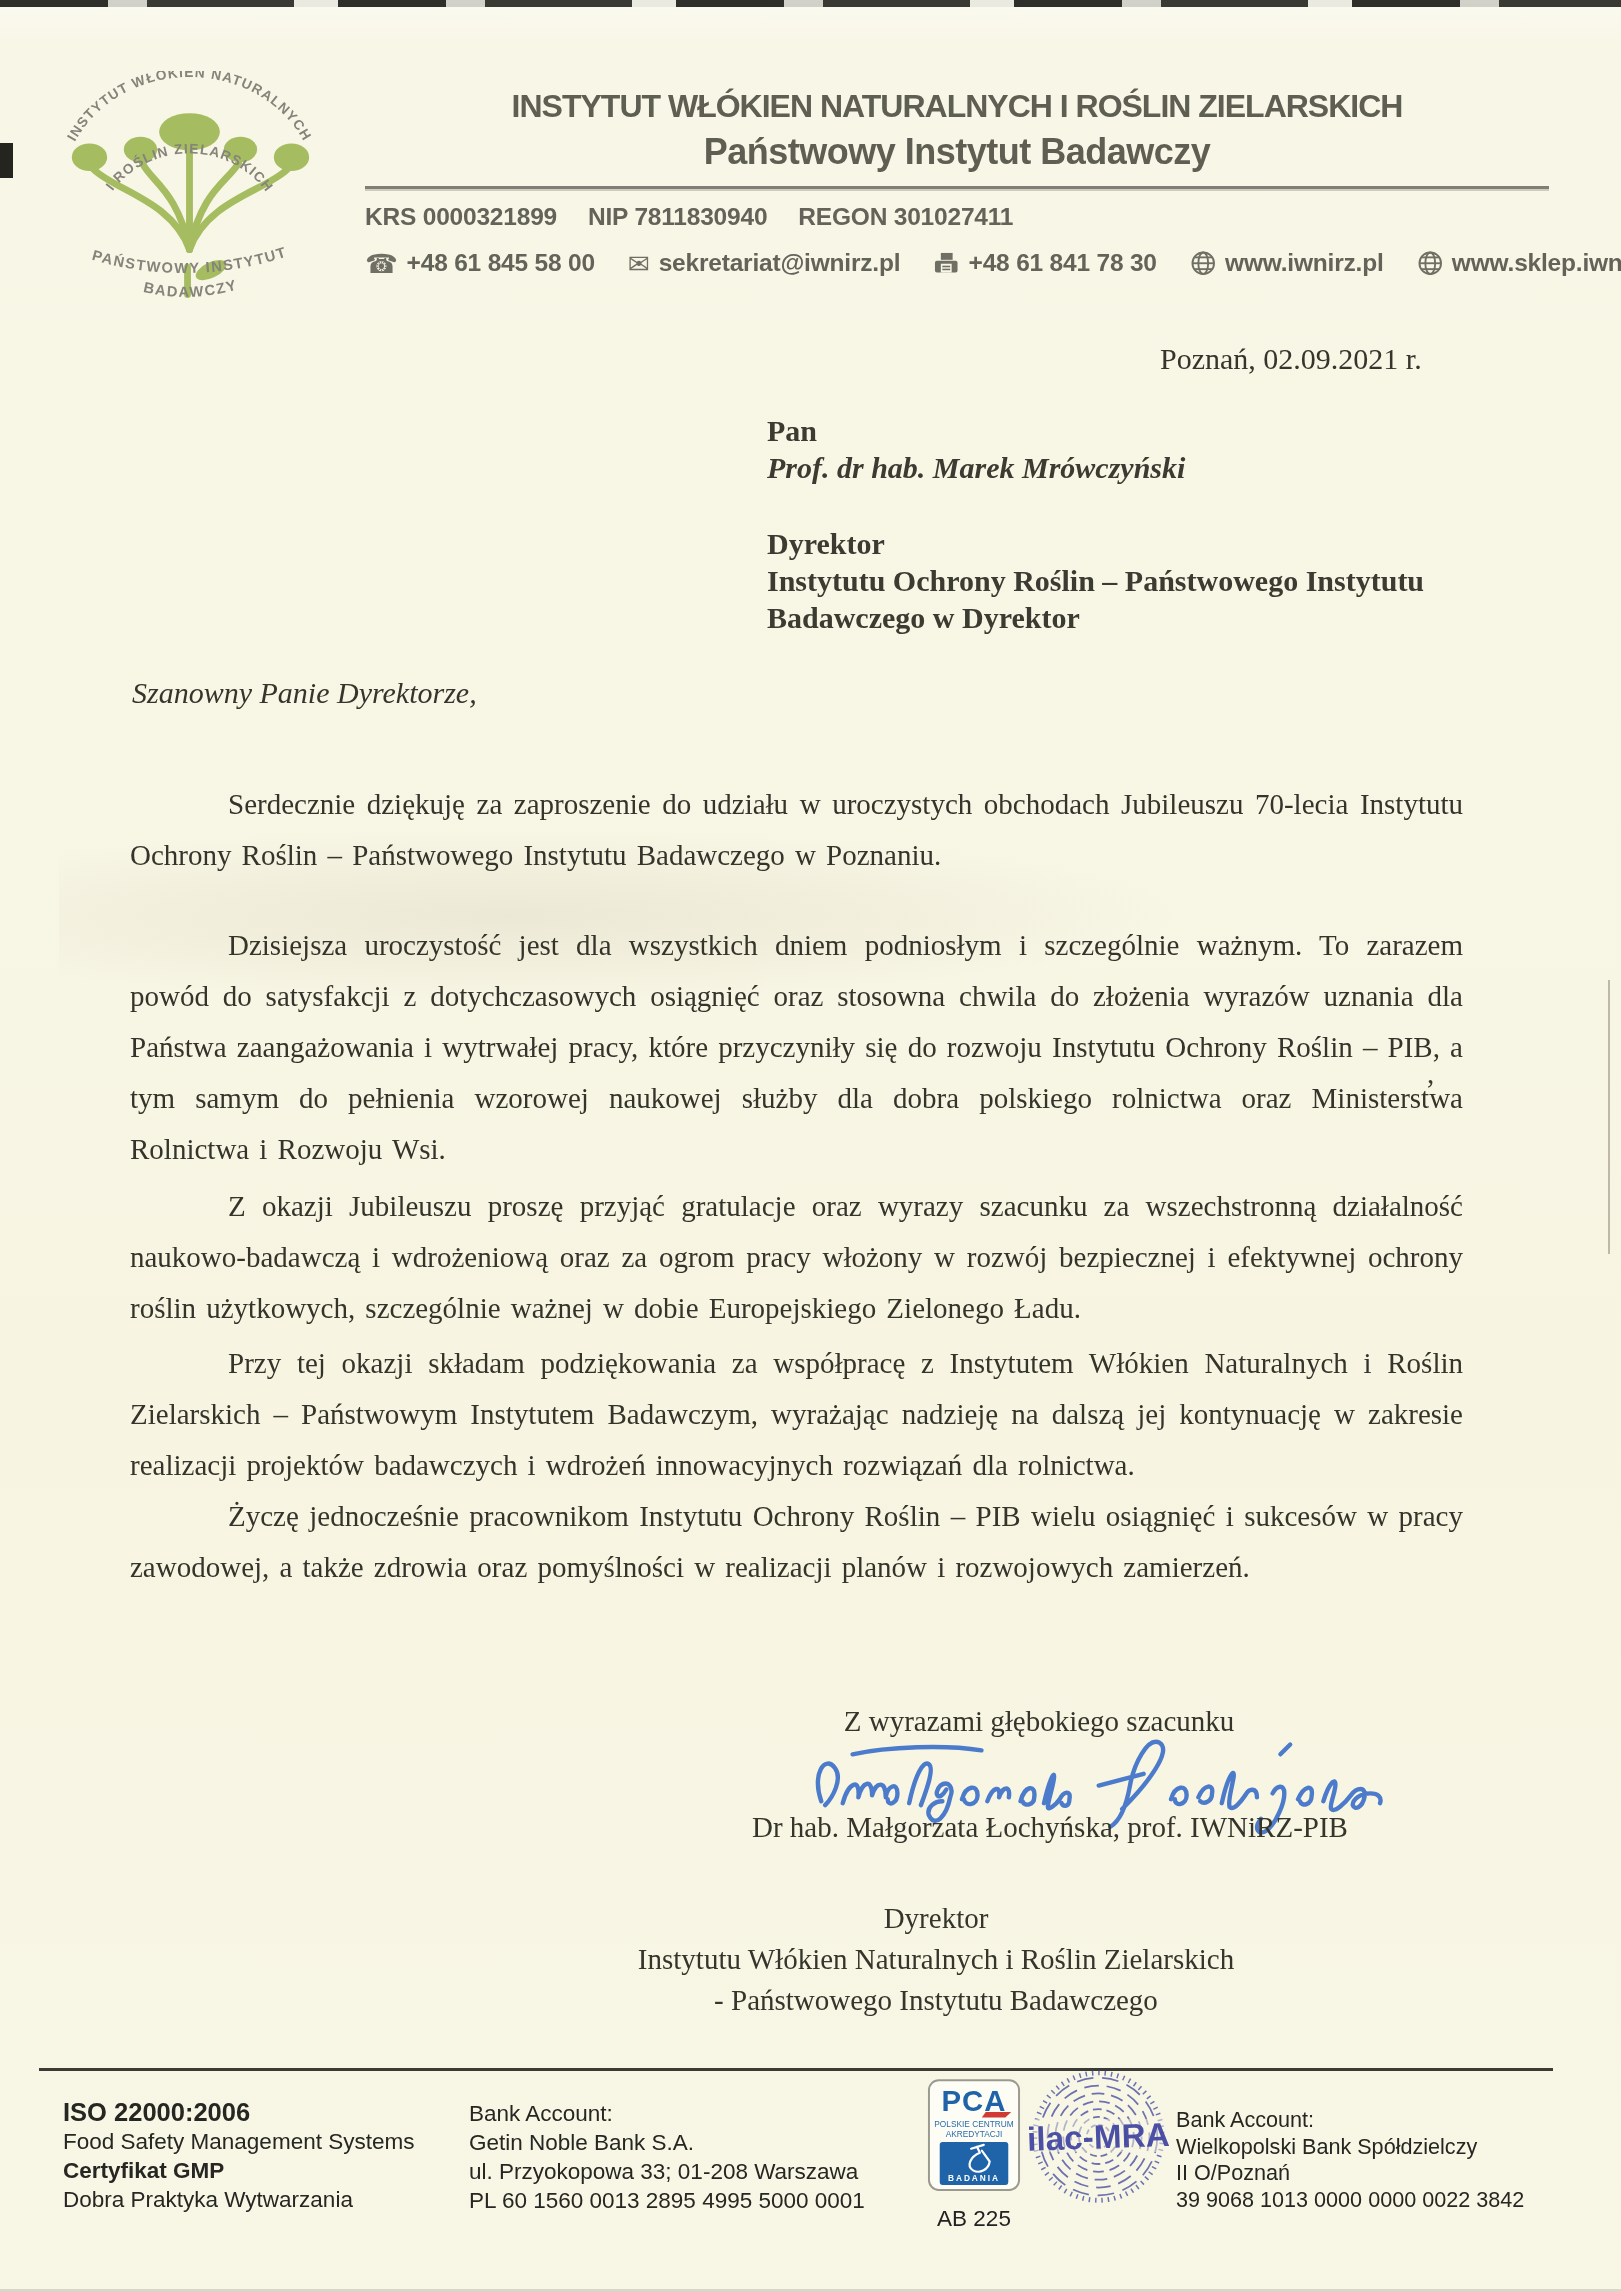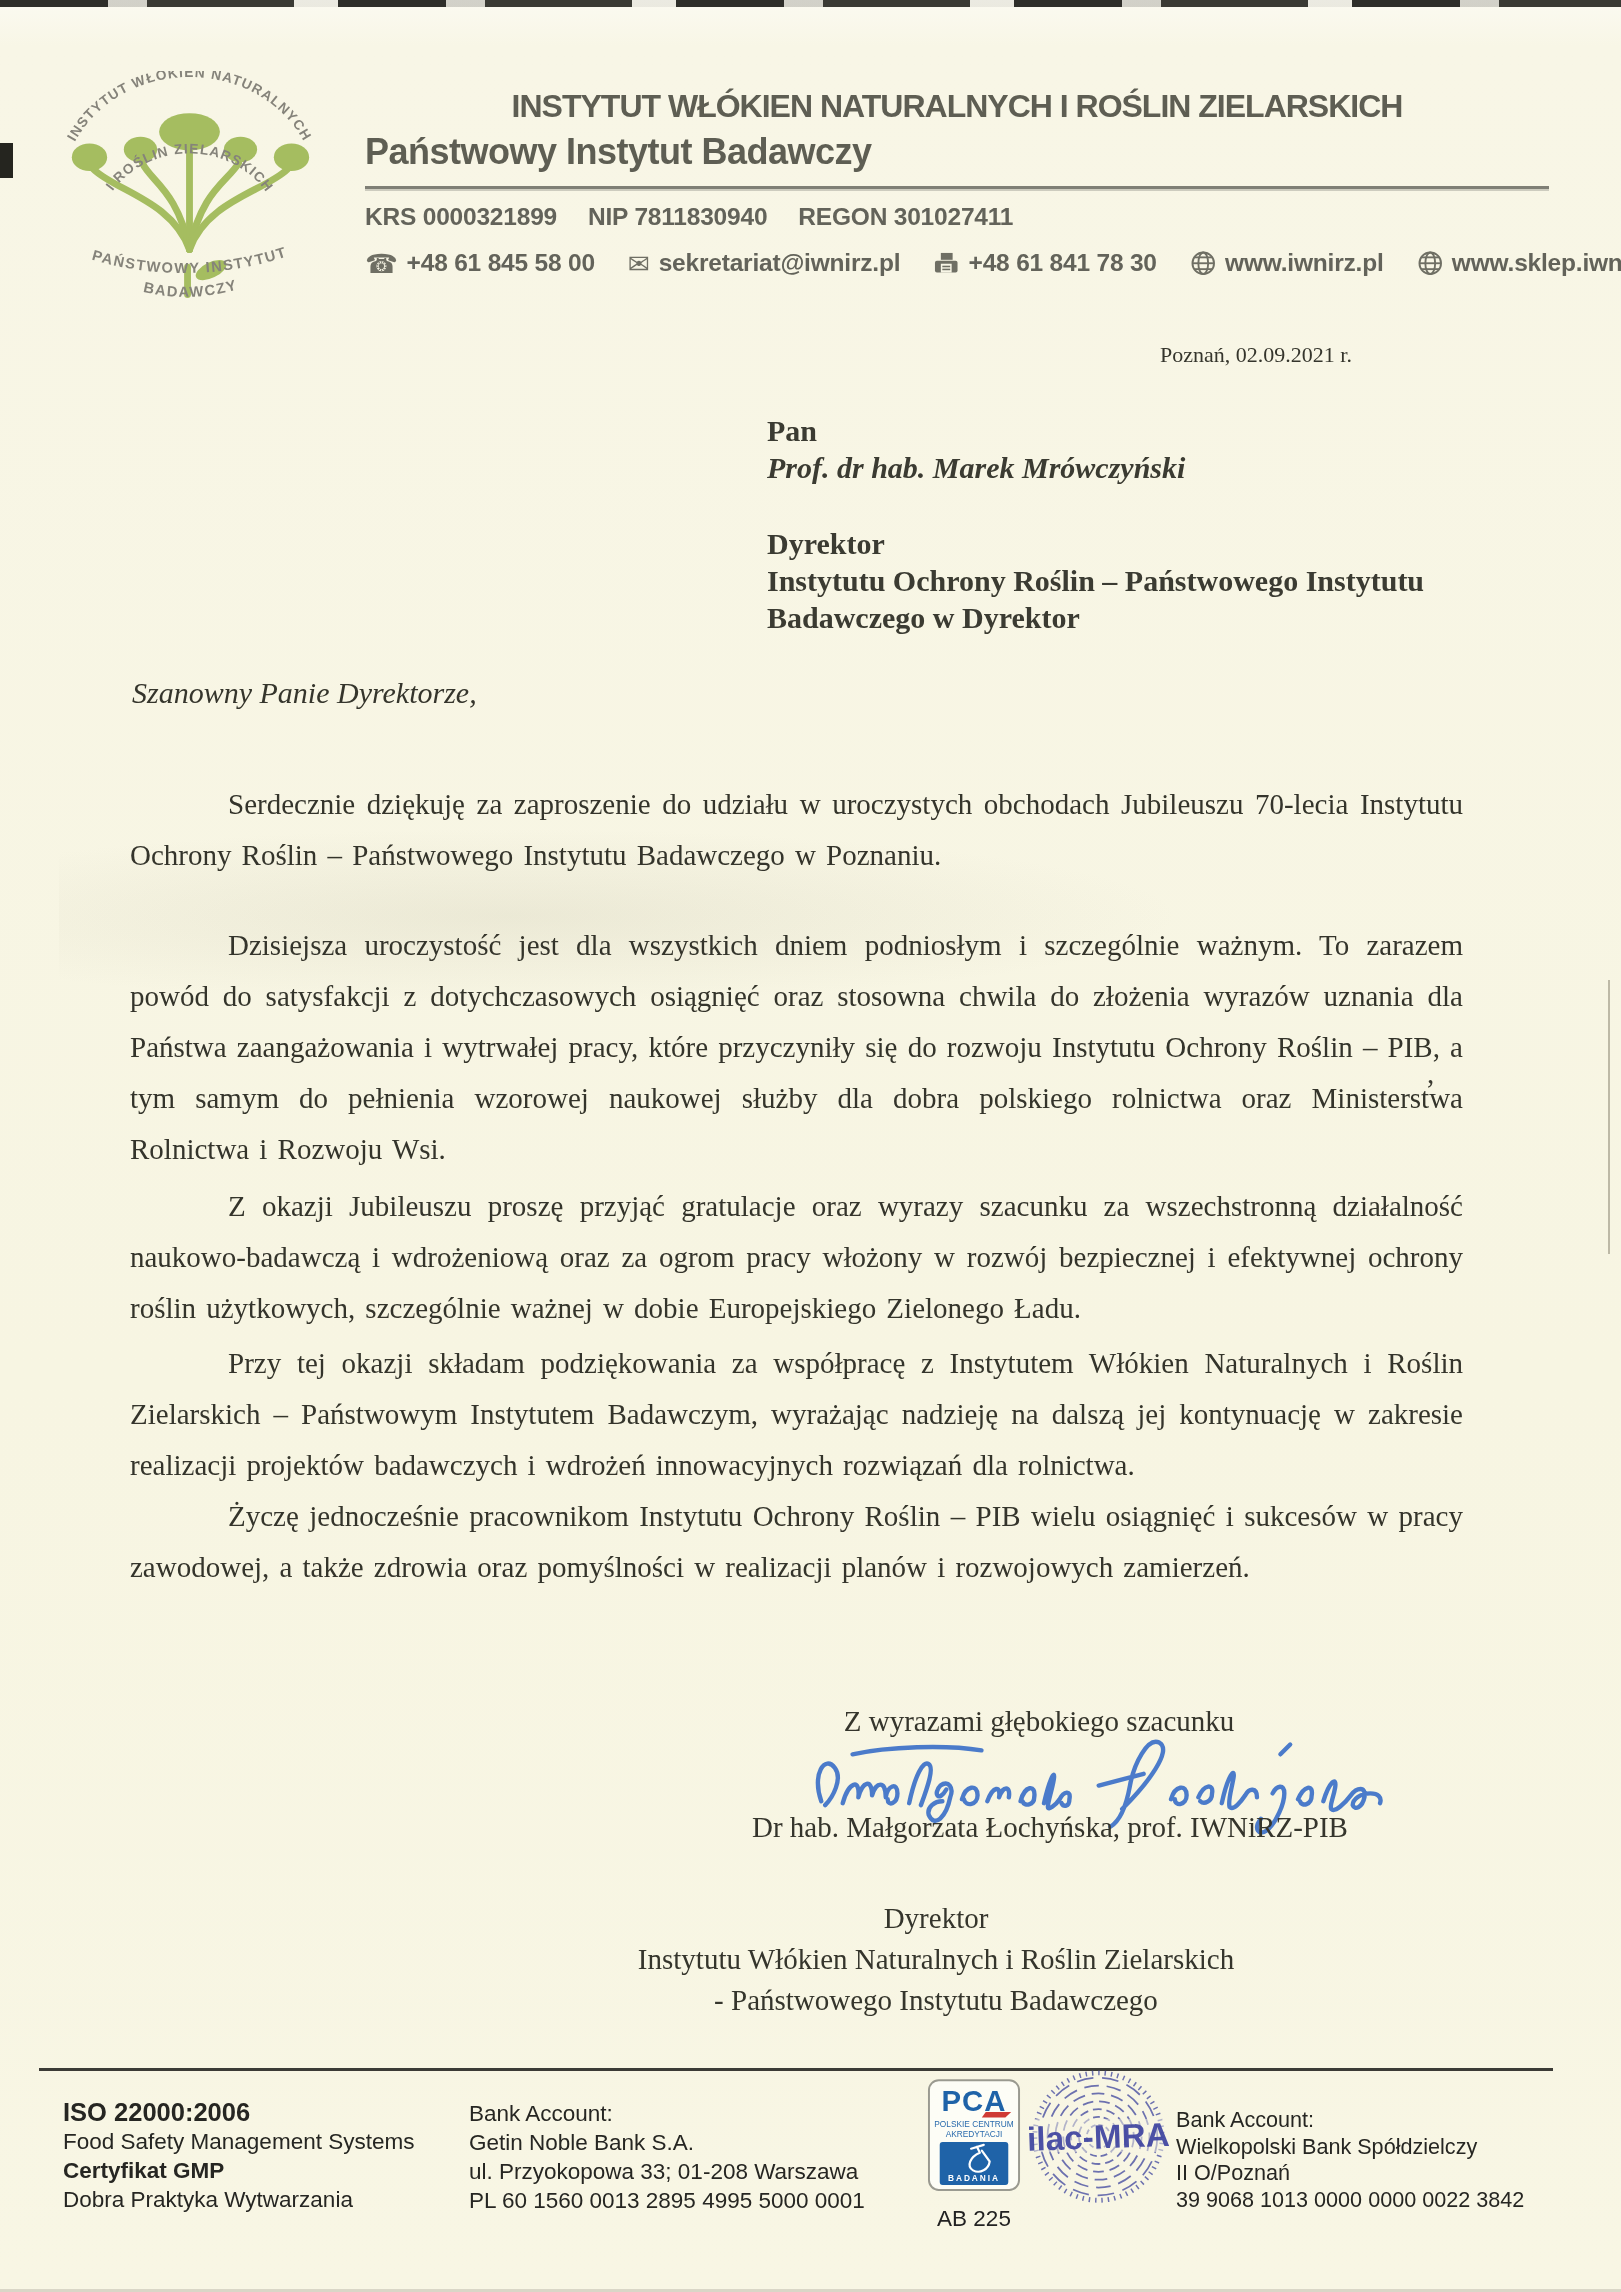--- a/index.html
+++ b/index.html
@@ -14,30 +14,30 @@
   .left-mark{position:absolute;left:0;top:143px;width:12.7px;height:35px;background:#25251f;}
   .right-scan{position:absolute;left:1608px;top:980px;width:2px;height:274px;background:#bdb9a6;}
   .bottom-scan{position:absolute;left:0;bottom:0;width:100%;height:3.9px;background:#d9d6c7;}
   .smudge{position:absolute;left:59px;top:828px;width:1127px;height:176px;
     background:radial-gradient(ellipse at 40% 50%, rgba(188,184,158,.20), transparent 70%);}
   .stray{position:absolute;left:1427px;top:1057px;font-size:29px;color:#3a3a31;}
   
   .logo{position:absolute;left:54px;top:71px;}
   .hdr{position:absolute;left:365px;top:88px;width:1184px;font-family:"Liberation Sans",sans-serif;color:#5e5e53;}
   .hdr-title{font-size:32px;font-weight:bold;letter-spacing:-1px;white-space:nowrap;text-align:center;}
-  .hdr-sub{font-size:36px;font-weight:bold;text-align:left;margin-top:5.9px;letter-spacing:-0.5px;}
+  .hdr-sub{font-size:36px;font-weight:bold;text-align:center;margin-top:5.9px;letter-spacing:-0.5px;}
   .hdr-rule{height:3.9px;background:#7f7f75;margin-top:12.7px;box-shadow:0 2px 0 rgba(127,127,117,.35);}
   .hdr-row{display:flex;align-items:center;font-size:24.5px;font-weight:bold;color:#63635a;letter-spacing:-0.2px;white-space:nowrap;}
   .row1{margin-top:13.7px;column-gap:31px;}
   .row2{margin-top:16.7px;column-gap:33px;}
   .citem{display:inline-flex;align-items:center;gap:8.8px;}
   .uicon{font-family:"DejaVu Sans",sans-serif;font-size:26.5px;color:#6f6f64;font-weight:normal;}
   .sicon{display:inline-block;}
   
-  .date{position:absolute;left:1160px;top:342px;font-size:22px;}
+  .date{position:absolute;left:1160px;top:342px;font-size:30px;}
   .addr{position:absolute;left:767px;top:412px;font-size:30px;font-weight:bold;line-height:37px;color:#3b3b32;}
   .addr .gap{height:39px;}
   .greet{position:absolute;left:132px;top:676px;font-size:30px;font-style:italic;}
   .body{position:absolute;left:130px;top:779px;width:1333px;}
   .body p{font-size:29px;line-height:51px;text-align:justify;text-indent:98px;margin:0;word-spacing:2.9px;color:#34342b;}
   .body p.p1{margin-bottom:39px;}
   .body p.p2{margin-bottom:5.9px;}
   .body p.p3{margin-bottom:3.9px;}
   .closing{position:absolute;left:647px;top:1705px;width:784px;text-align:center;font-size:29px;}
   .sig-svg{position:absolute;left:799px;top:1725px;}

